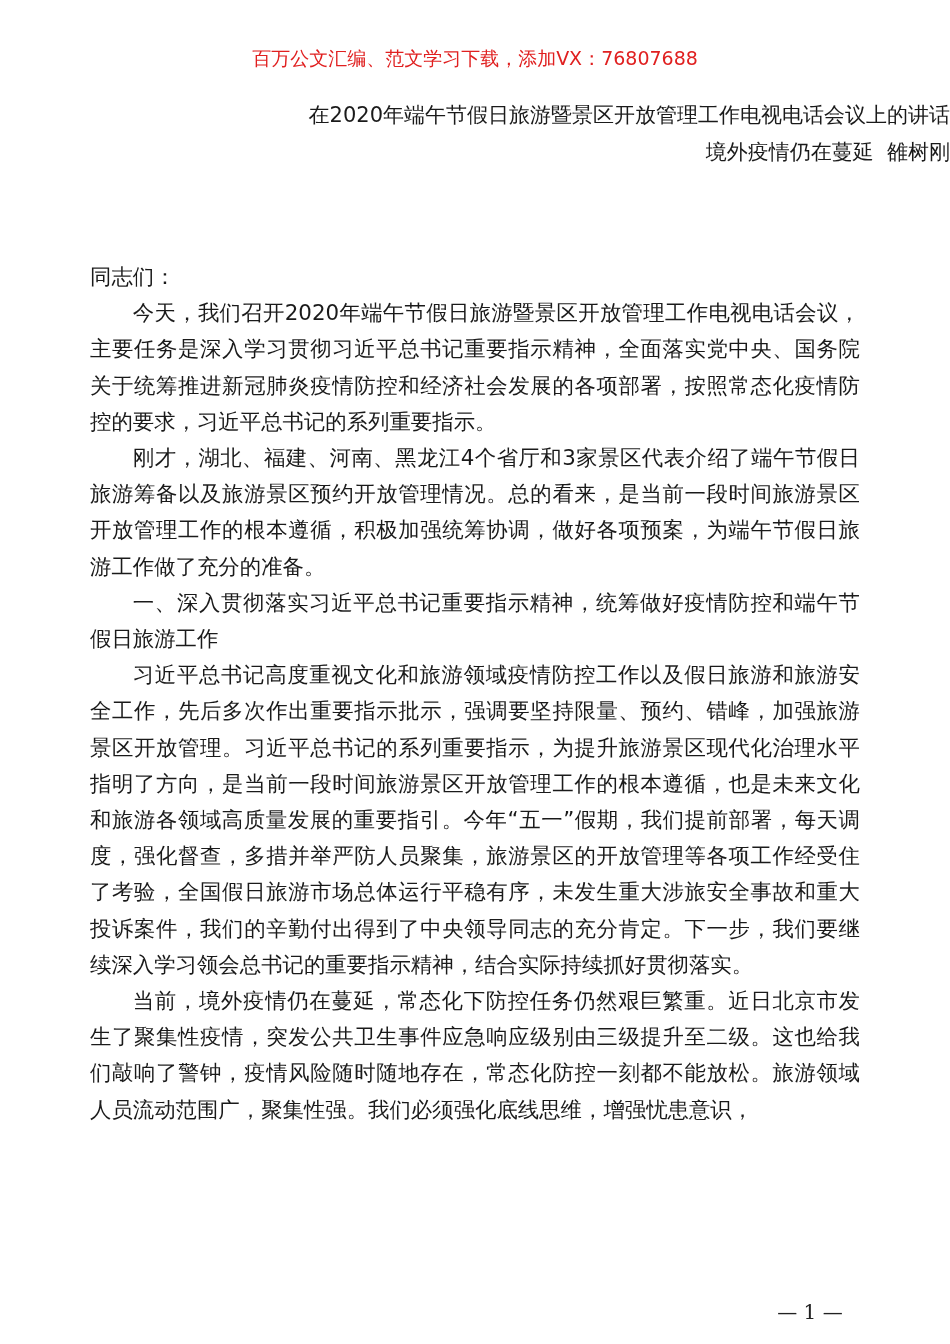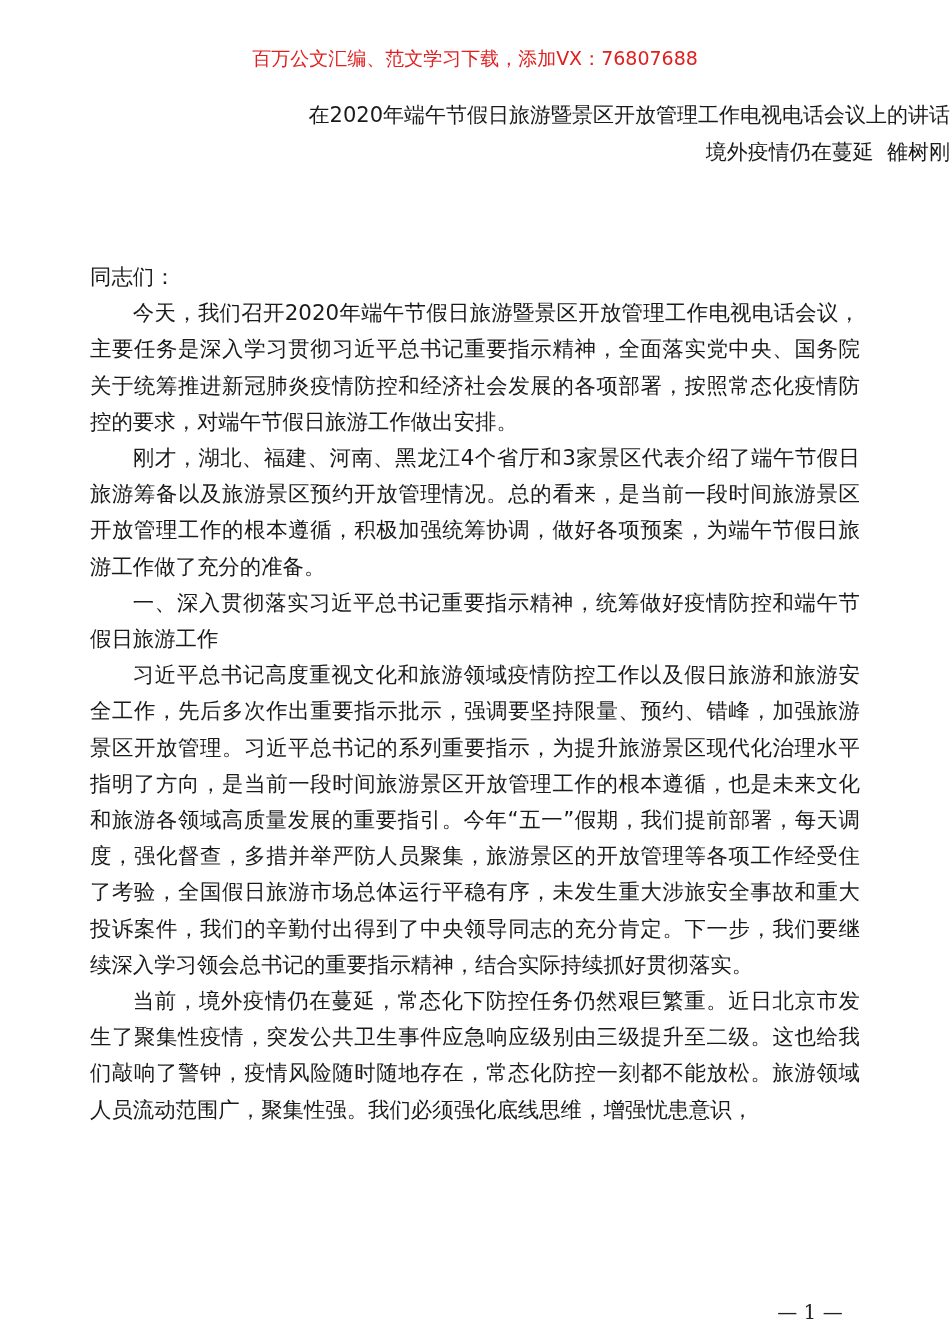--- a/index.html
+++ b/index.html
@@ -24,21 +24,21 @@
 <div class="page">
   <div class="banner" style="color:#e02020">百万公文汇编、范文学习下载，添加VX：76807688</div>
 
   <div class="title-block">
     <div class="title-line">在2020年端午节假日旅游暨景区开放管理工作电视电话会议上的讲话</div>
     <div class="title-line" style="white-space:pre">境外疫情仍在蔓延  雒树刚</div>
   </div>
 
   <div class="body">
     <p>同志们：</p>
-    <p class="indent">今天，我们召开2020年端午节假日旅游暨景区开放管理工作电视电话会议，主要任务是深入学习贯彻习近平总书记重要指示精神，全面落实党中央、国务院关于统筹推进新冠肺炎疫情防控和经济社会发展的各项部署，按照常态化疫情防控的要求，对端午节假日旅游工作做出安排。</p>
+    <p class="indent">今天，我们召开2020年端午节假日旅游暨景区开放管理工作电视电话会议，主要任务是深入学习贯彻习近平总书记重要指示精神，全面落实党中央、国务院关于统筹推进新冠肺炎疫情防控和经济社会发展的各项部署，按照常态化疫情防控的要求，习近平总书记的系列重要指示。</p>
     <p class="indent">刚才，湖北、福建、河南、黑龙江4个省厅和3家景区代表介绍了端午节假日旅游筹备以及旅游景区预约开放管理情况。总的看来，是当前一段时间旅游景区开放管理工作的根本遵循，积极加强统筹协调，做好各项预案，为端午节假日旅游工作做了充分的准备。</p>
     <p class="indent heading">一、深入贯彻落实习近平总书记重要指示精神，统筹做好疫情防控和端午节假日旅游工作</p>
     <p class="indent">习近平总书记高度重视文化和旅游领域疫情防控工作以及假日旅游和旅游安全工作，先后多次作出重要指示批示，强调要坚持限量、预约、错峰，加强旅游景区开放管理。习近平总书记的系列重要指示，为提升旅游景区现代化治理水平指明了方向，是当前一段时间旅游景区开放管理工作的根本遵循，也是未来文化和旅游各领域高质量发展的重要指引。今年“五一”假期，我们提前部署，每天调度，强化督查，多措并举严防人员聚集，旅游景区的开放管理等各项工作经受住了考验，全国假日旅游市场总体运行平稳有序，未发生重大涉旅安全事故和重大投诉案件，我们的辛勤付出得到了中央领导同志的充分肯定。下一步，我们要继续深入学习领会总书记的重要指示精神，结合实际持续抓好贯彻落实。</p>
     <p class="indent">当前，境外疫情仍在蔓延，常态化下防控任务仍然艰巨繁重。近日北京市发生了聚集性疫情，突发公共卫生事件应急响应级别由三级提升至二级。这也给我们敲响了警钟，疫情风险随时随地存在，常态化防控一刻都不能放松。旅游领域人员流动范围广，聚集性强。我们必须强化底线思维，增强忧患意识，</p>
   </div>
 
   <div class="footer">— 1 —</div>
 </div>
 
 </body></html>

